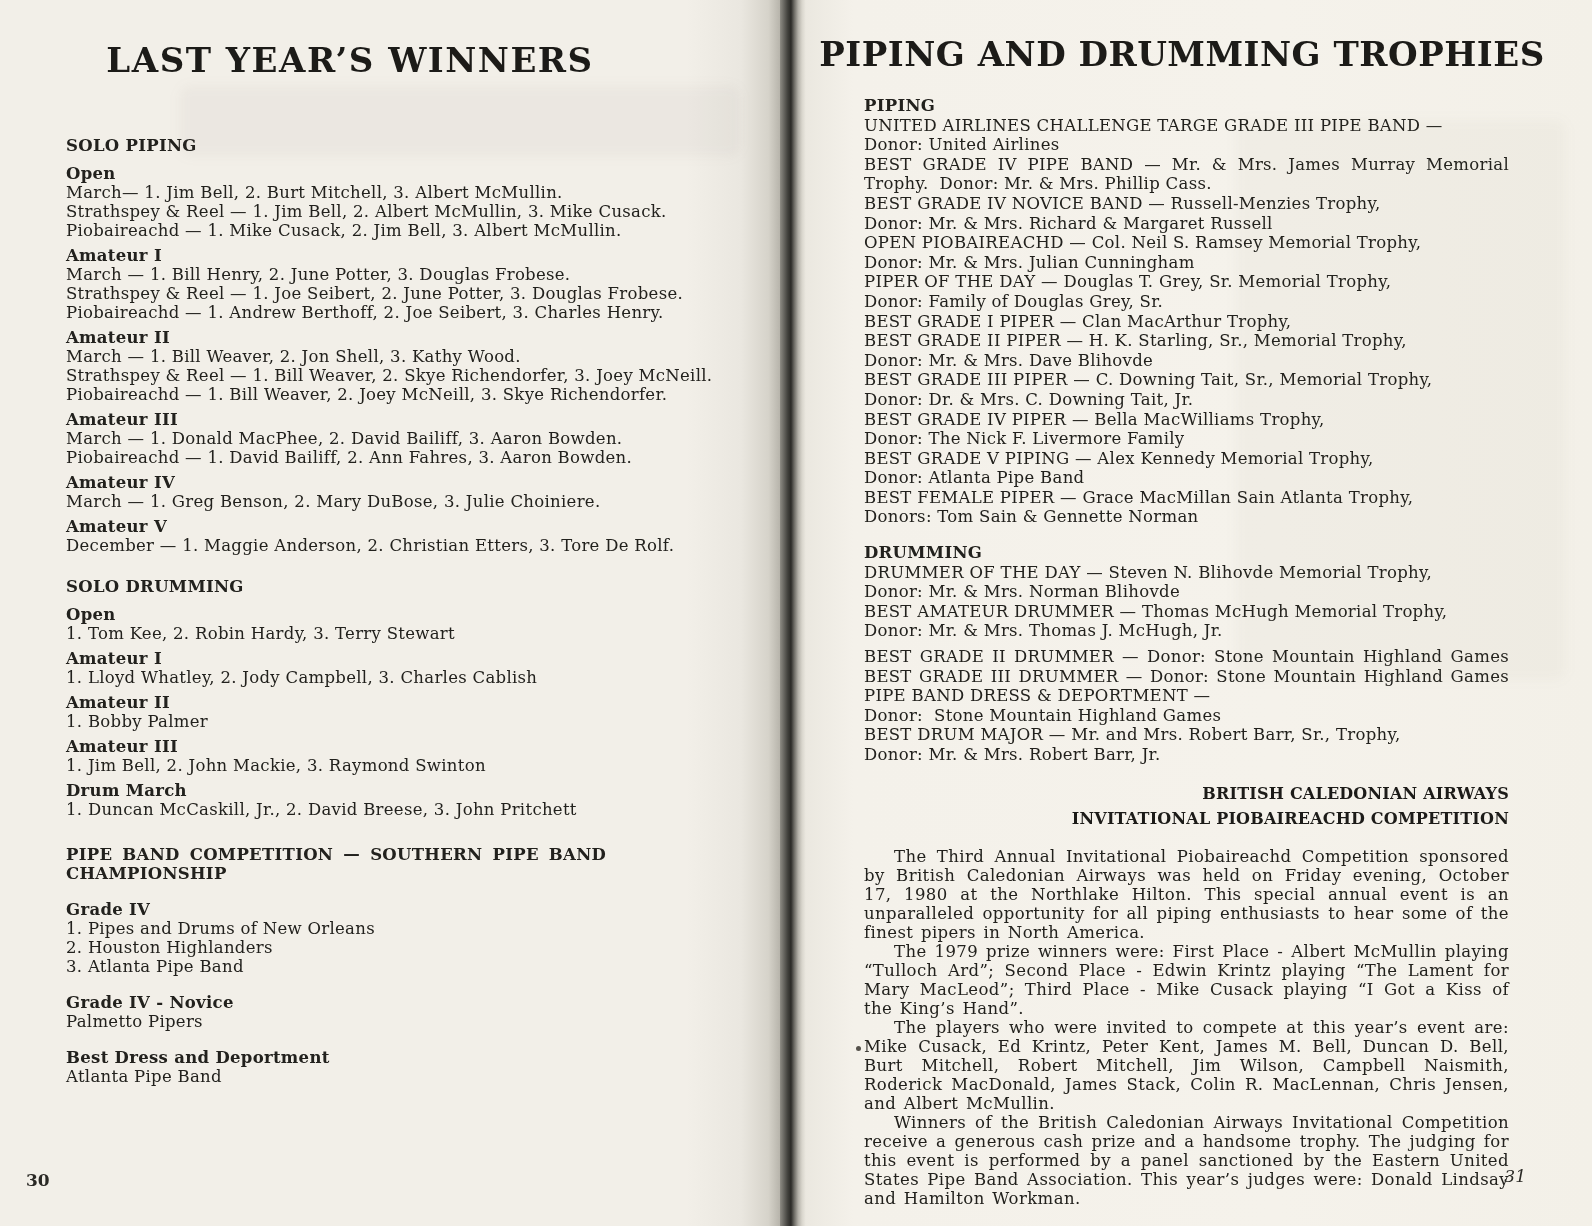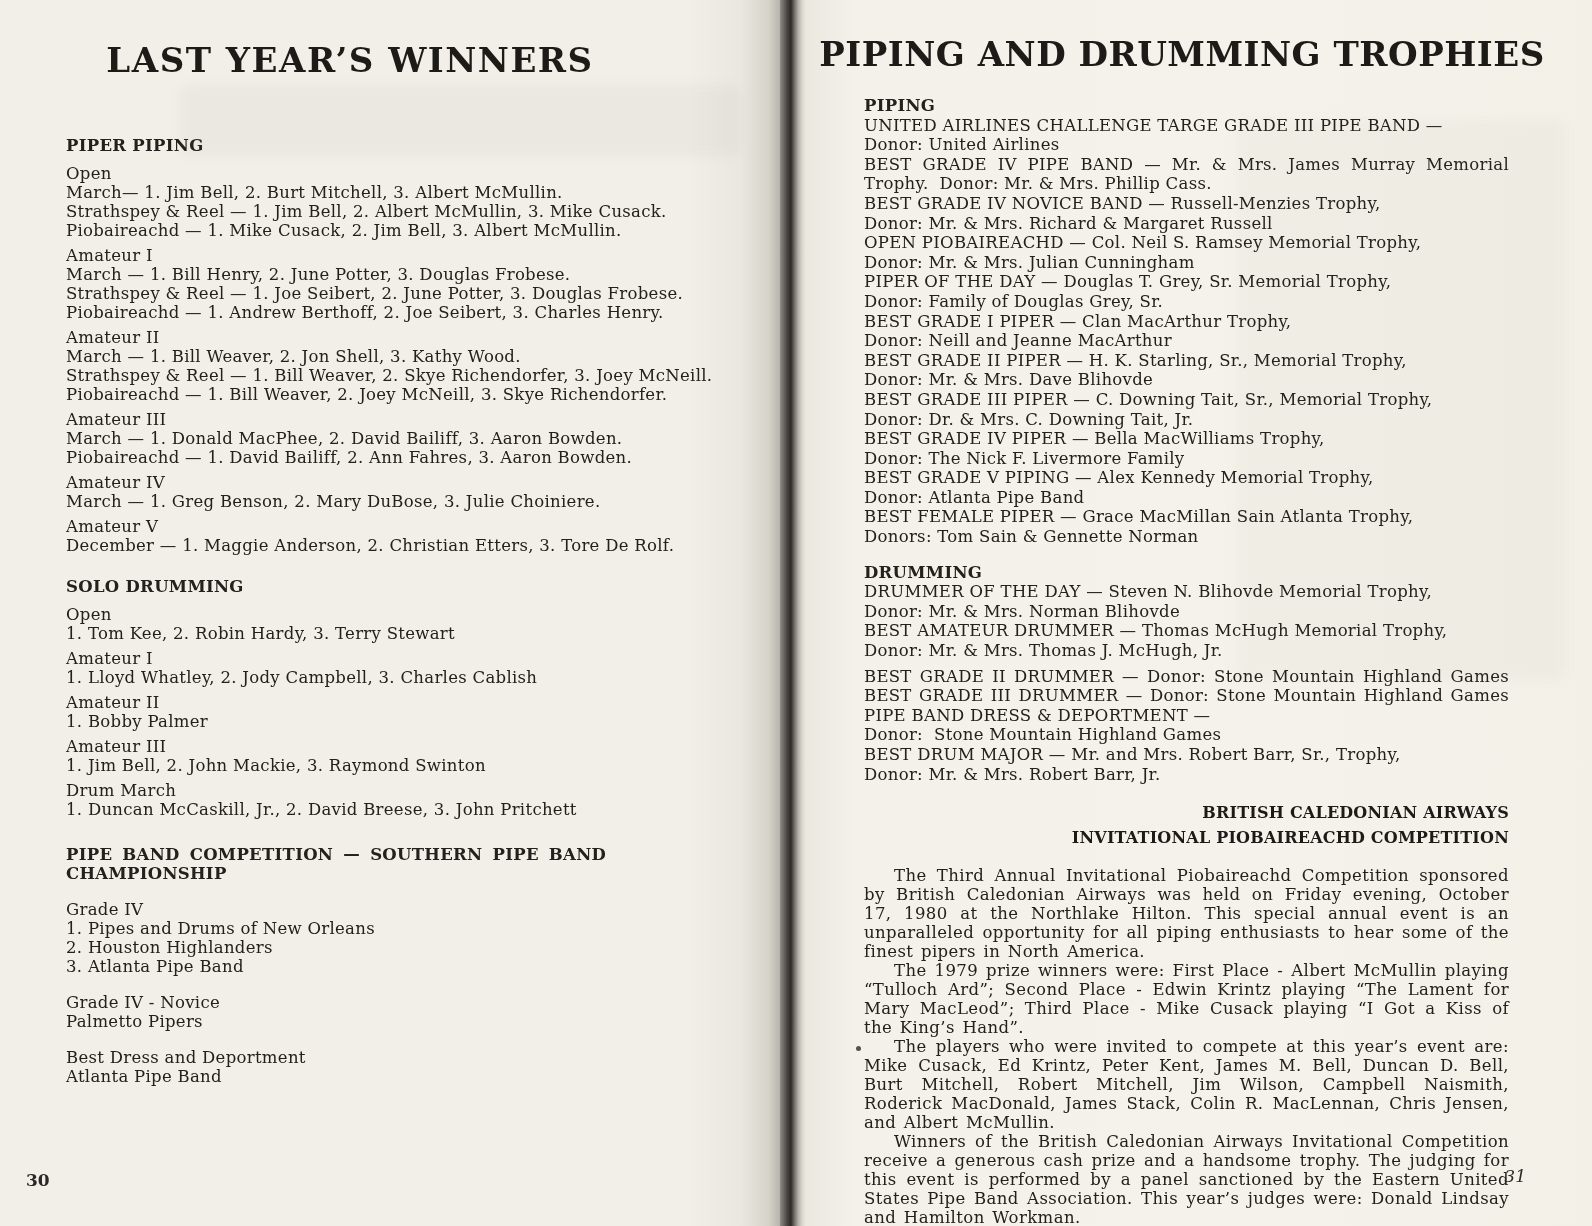--- a/index.html
+++ b/index.html
@@ -44,21 +44,21 @@
   }
 
   
   .lp-body{
     margin:56px 0 0 66px;width:660px;
     font-size:16.5px;line-height:19px;letter-spacing:0.3px;
   }
   .lp-section{margin-bottom:22px;}
   .lp-heading{font-weight:bold;margin-bottom:9px;}
   .lp-group{margin-bottom:6px;}
-  .lp-sub{font-weight:normal;}
+  .lp-sub{font-weight:bold;}
   .lp-section-wide .lp-heading{word-spacing:4px;margin-bottom:17px;}
   .lp-section-wide .lp-group{margin-bottom:17px;}
   .lp-section-wide{margin-top:26px;}
 
   
   .rp-body{
     margin:22px 0 0 58px;width:645px;
     font-size:16.5px;line-height:19.6px;letter-spacing:0.3px;
   }
   .rp-section{margin-bottom:16px;}
@@ -85,21 +85,21 @@
 </head>
 <body>
 
 <div class="spread">
 
   <section class="page page-left">
     <div class="shade shade-left-top"></div>
     <h1>LAST YEAR’S WINNERS</h1>
     <div class="lp-body" id="lp-body">
         <section class="lp-section">
-          <div class="lp-heading">PIPER PIPING</div>
+          <div class="lp-heading">SOLO PIPING</div>
           <div class="lp-group">
             <div class="lp-sub">Open</div>
             <div class="lp-line">March— 1. Jim Bell, 2. Burt Mitchell, 3. Albert McMullin.</div>
             <div class="lp-line">Strathspey &amp; Reel — 1. Jim Bell, 2. Albert McMullin, 3. Mike Cusack.</div>
             <div class="lp-line">Piobaireachd — 1. Mike Cusack, 2. Jim Bell, 3. Albert McMullin.</div>
           </div>
           <div class="lp-group">
             <div class="lp-sub">Amateur I</div>
             <div class="lp-line">March — 1. Bill Henry, 2. June Potter, 3. Douglas Frobese.</div>
             <div class="lp-line">Strathspey &amp; Reel — 1. Joe Seibert, 2. June Potter, 3. Douglas Frobese.</div>
@@ -183,21 +183,20 @@
             <div class="rp-line">Donor: United Airlines</div>
             <div class="rp-line just">BEST GRADE IV PIPE BAND — Mr. &amp; Mrs. James Murray Memorial</div>
             <div class="rp-line">Trophy.&nbsp; Donor: Mr. &amp; Mrs. Phillip Cass.</div>
             <div class="rp-line">BEST GRADE IV NOVICE BAND — Russell-Menzies Trophy,</div>
             <div class="rp-line">Donor: Mr. &amp; Mrs. Richard &amp; Margaret Russell</div>
             <div class="rp-line">OPEN PIOBAIREACHD — Col. Neil S. Ramsey Memorial Trophy,</div>
             <div class="rp-line">Donor: Mr. &amp; Mrs. Julian Cunningham</div>
             <div class="rp-line">PIPER OF THE DAY — Douglas T. Grey, Sr. Memorial Trophy,</div>
             <div class="rp-line">Donor: Family of Douglas Grey, Sr.</div>
             <div class="rp-line">BEST GRADE I PIPER — Clan MacArthur Trophy,</div>
-            <div class="rp-line">Donor: Neill and Jeanne MacArthur</div>
             <div class="rp-line">BEST GRADE II PIPER — H. K. Starling, Sr., Memorial Trophy,</div>
             <div class="rp-line">Donor: Mr. &amp; Mrs. Dave Blihovde</div>
             <div class="rp-line">BEST GRADE III PIPER — C. Downing Tait, Sr., Memorial Trophy,</div>
             <div class="rp-line">Donor: Dr. &amp; Mrs. C. Downing Tait, Jr.</div>
             <div class="rp-line">BEST GRADE IV PIPER — Bella MacWilliams Trophy,</div>
             <div class="rp-line">Donor: The Nick F. Livermore Family</div>
             <div class="rp-line">BEST GRADE V PIPING — Alex Kennedy Memorial Trophy,</div>
             <div class="rp-line">Donor: Atlanta Pipe Band</div>
             <div class="rp-line">BEST FEMALE PIPER — Grace MacMillan Sain Atlanta Trophy,</div>
             <div class="rp-line">Donors: Tom Sain &amp; Gennette Norman</div>

